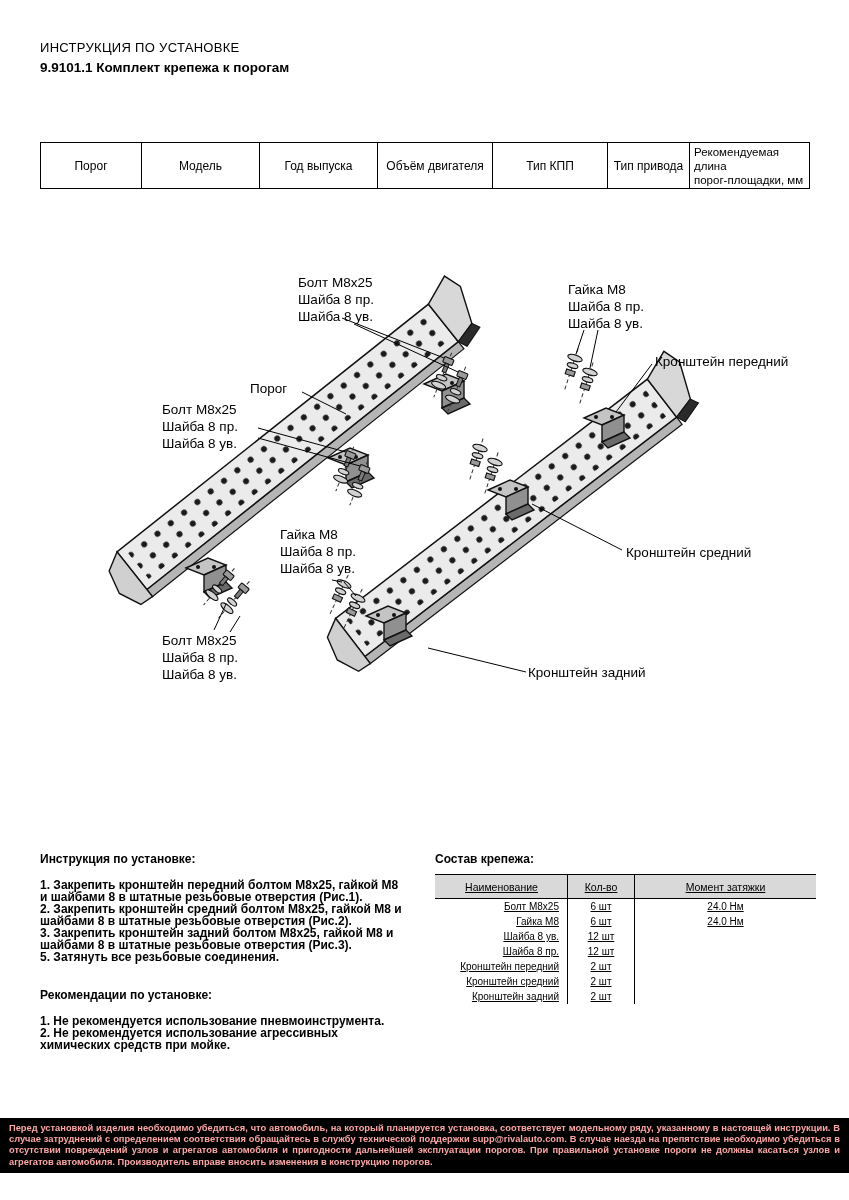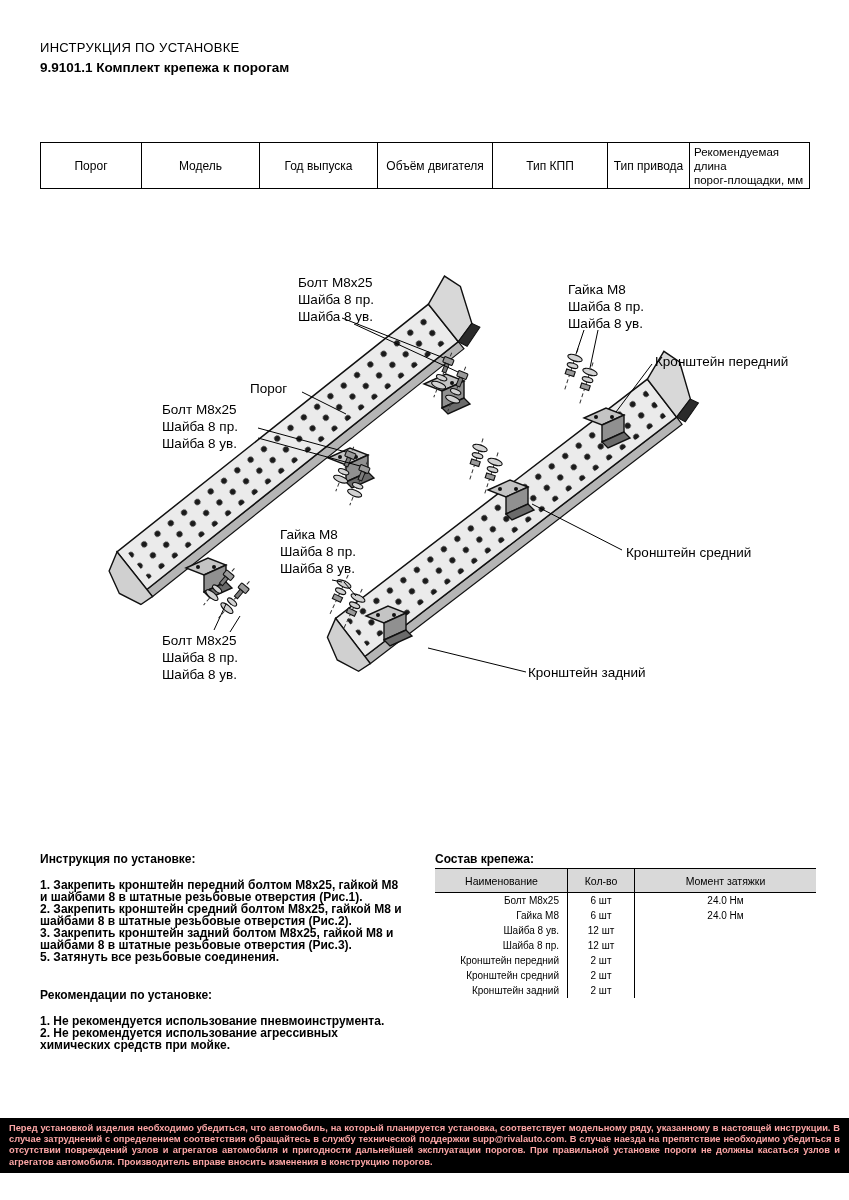--- a/index.html
+++ b/index.html
@@ -28,21 +28,21 @@
   .leader{stroke:#000;stroke-width:1;}
 
   
   .sec-left{position:absolute;left:40px;top:852px;width:392px;}
   .sec-title{font-size:12px;font-weight:bold;}
   .steps{margin:14px 0 24px 0;width:368px;}
   .step{margin:0 0 1px 0;font-size:12px;line-height:11.5px;font-weight:bold;}
 
   
   .sec-right{position:absolute;left:435px;top:852px;width:374px;}
-  table.hw{border-collapse:collapse;width:374px;margin-top:2px;table-layout:fixed;}
+  table.hw{border-collapse:collapse;width:374px;margin-top:8px;table-layout:fixed;text-decoration:underline;}
   table.hw th{background:#d9d9d9;border-top:1px solid #000;border-bottom:1px solid #000;
               font-weight:normal;font-size:10.5px;height:21px;}
   table.hw td{font-size:10px;height:15px;padding:0;}
   table.hw .c1{width:131px;text-align:right;padding-right:8px;border-right:1px solid #000;}
   table.hw .c2{width:64px;text-align:center;border-right:1px solid #000;}
   table.hw .c3{width:179px;text-align:center;}
   table.hw th.c1{padding-right:0;text-align:center;}
 
   
   .legal{position:absolute;left:0;top:1118px;width:849px;height:55px;background:#000;color:#fca5a5;

